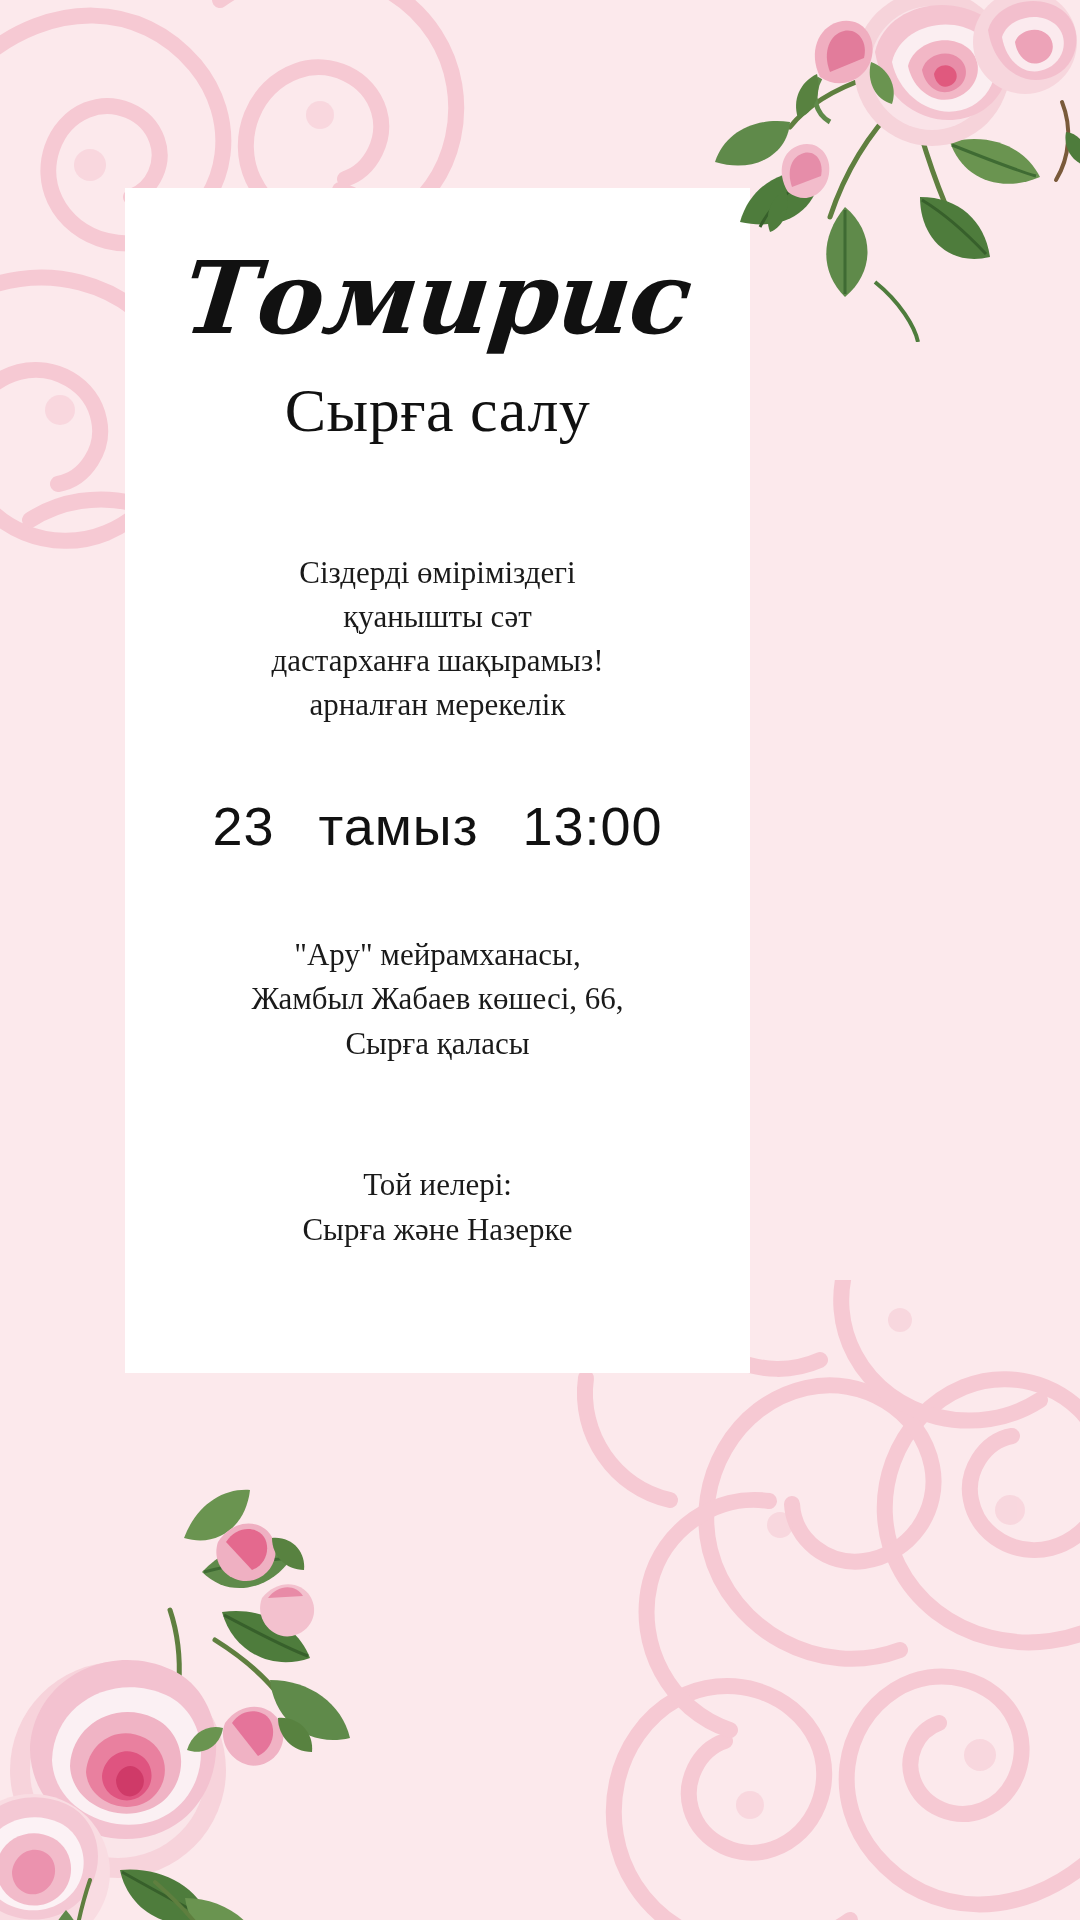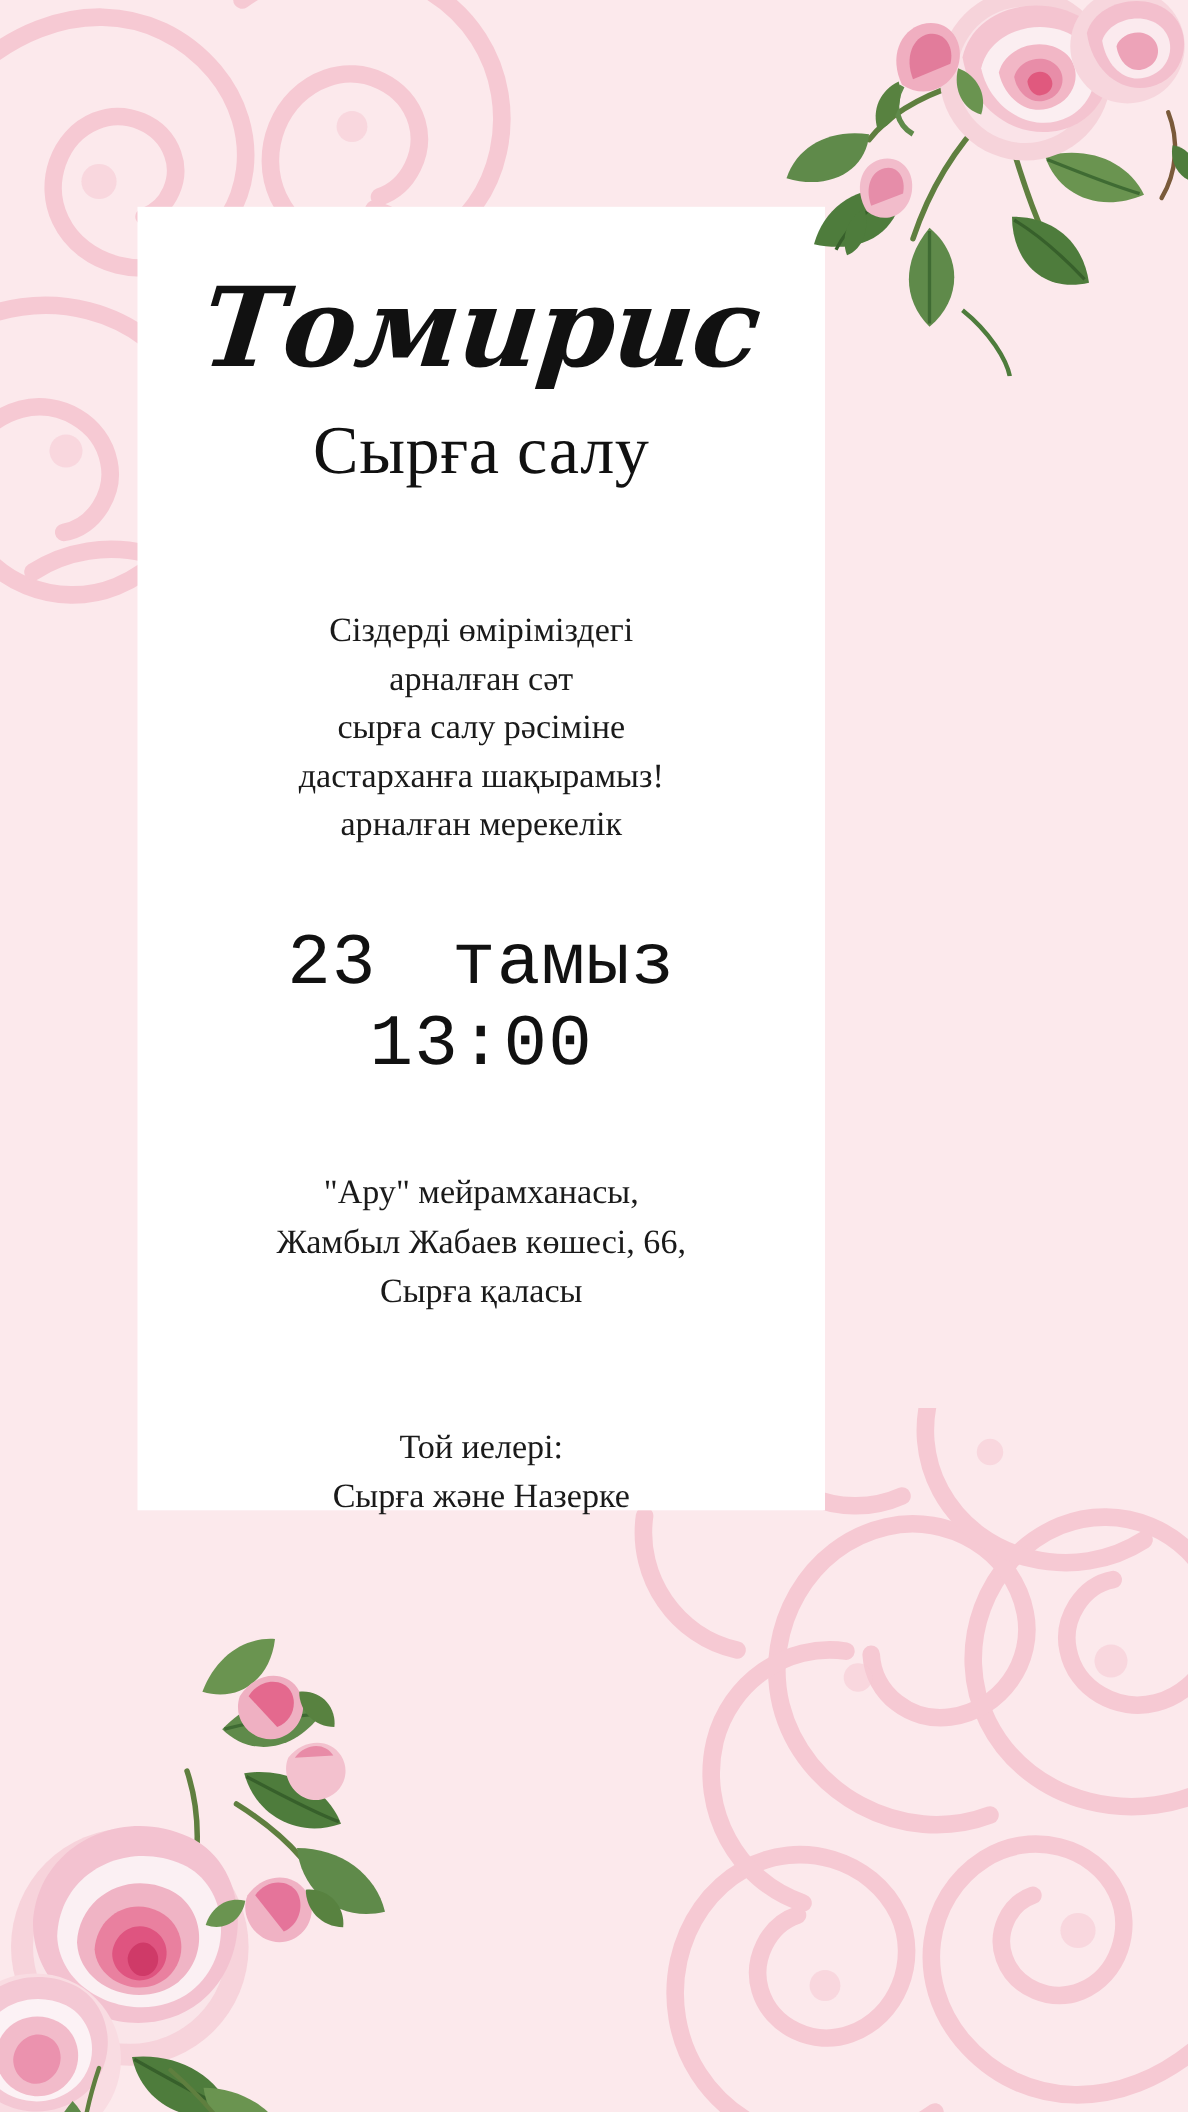--- a/index.html
+++ b/index.html
@@ -71,22 +71,22 @@
 
   .body-text {
     font-family: "Liberation Serif", serif;
     font-size: 31px;
     line-height: 1.42;
     color: #1a1a1a;
     margin-top: 108px;
   }
 
   .date-line {
-    font-family: Liberation Mono, monospace;
-    font-size: 66px;
+    font-family: Liberation Sans, sans-serif;
+    font-size: 54px;
     line-height: 1.1;
     color: #111;
     margin-top: 70px;
     letter-spacing: 1px;
   }
   .date-line span { margin: 0 14px; }
 
   .venue {
     font-family: "Liberation Serif", serif;
     font-size: 31px;
@@ -160,22 +160,21 @@
 
 <div class="card">
   <div class="card-inner">
 
     <div class="script-title">Томирис</div>
 
     <div class="subtitle">Сырға салу</div>
 
     <div class="body-text">
       <div>Сіздерді өміріміздегі</div>
-      <div>арналған сәт</div>
-      <div>сырға салу рәсіміне</div>
+      <div>қуанышты сәт</div>
       <div>дастарханға шақырамыз!</div>
       <div>арналған мерекелік</div>
     </div>
 
     <div class="date-line">
       <span>23</span>
       <span>тамыз</span>
       <span>13:00</span>
     </div>
 

